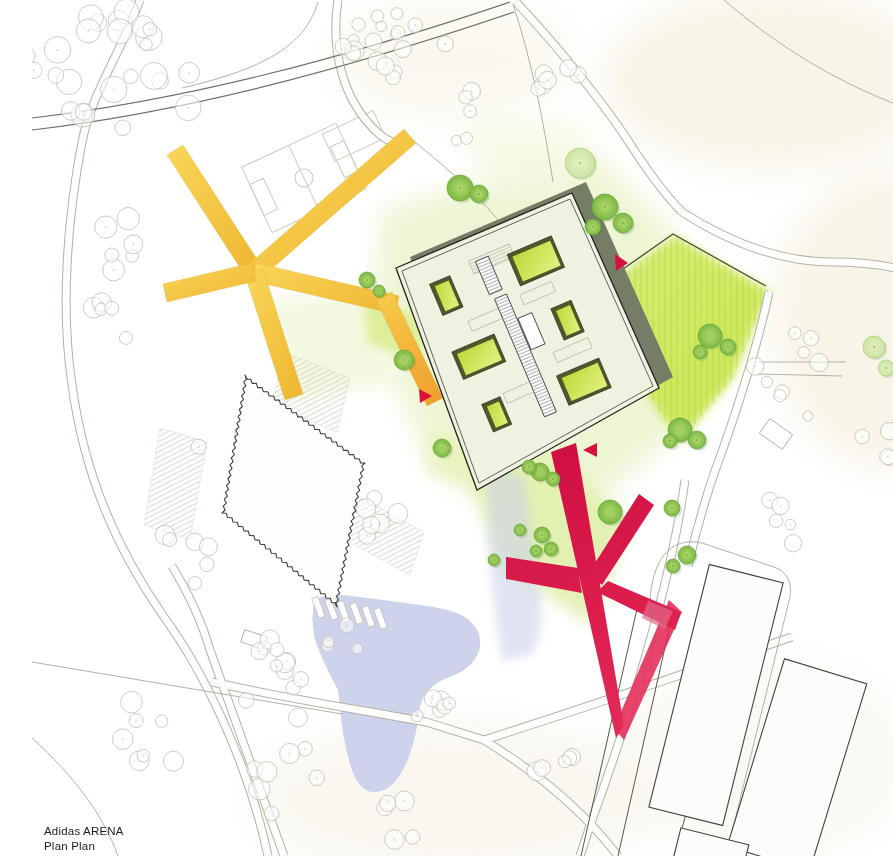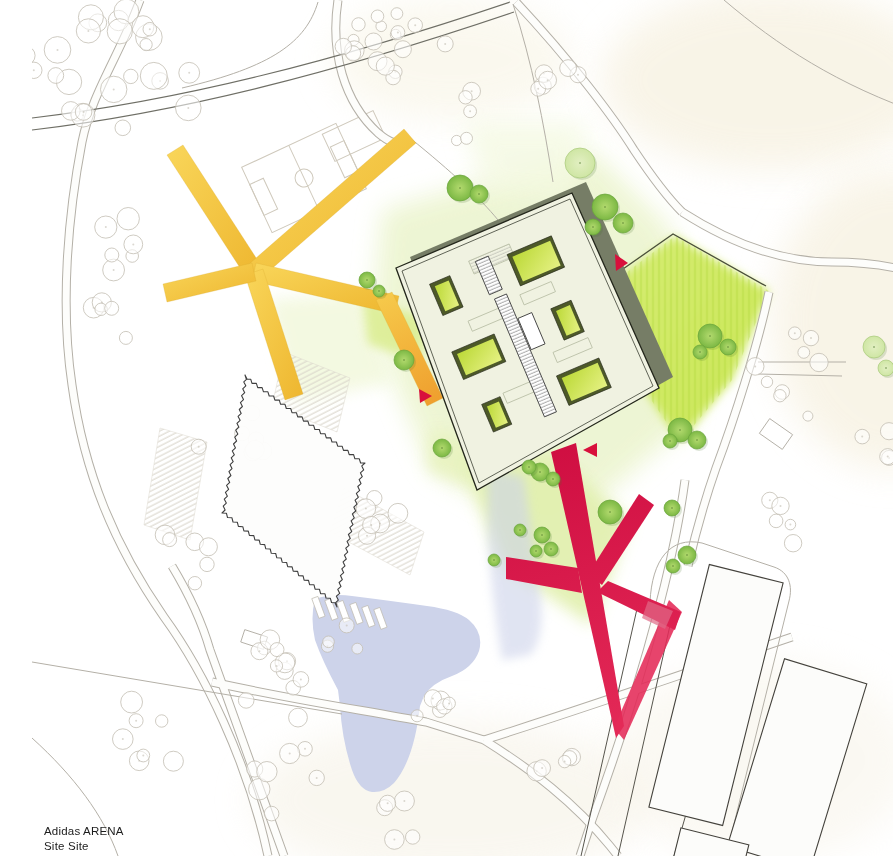--- a/index.html
+++ b/index.html
@@ -558,15 +558,15 @@
 
   <g style="fill:var(--marker)">
     <polygon points="583,254 596,263 584,271"></polygon>
     <polygon points="387,389 400,396 388,403"></polygon>
     <polygon points="565,443 551,450 565,457"></polygon>
   </g>
 </svg>
 
 <div class="titleblock">
   <div>Adidas ARENA</div>
-  <div>Site Site</div>
+  <div>Plan Plan</div>
 </div>
 </div>
 
 </body></html>

